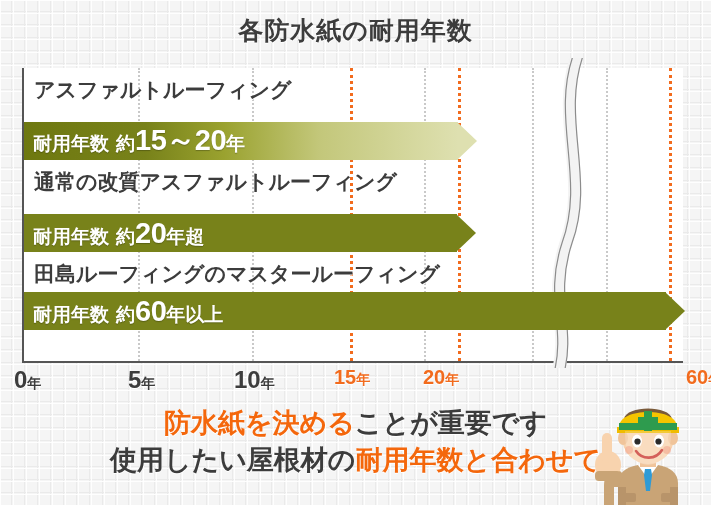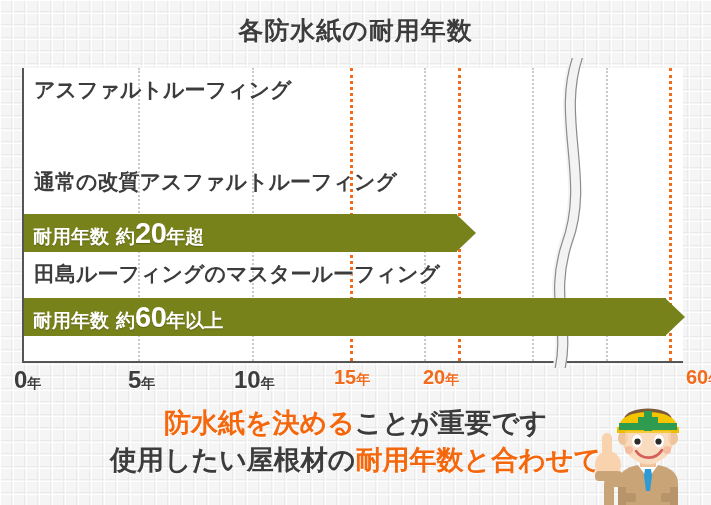--- a/index.html
+++ b/index.html
@@ -127,38 +127,47 @@
       <div class="vgrid accent" style="left:645px"></div>
 
       <svg id="axis-break" viewBox="0 0 60 310" preserveAspectRatio="none">
         <path d="M34,-5 C10,60 46,120 22,185 C4,240 26,270 14,315" fill="none" stroke="#f3f3f3" stroke-width="13"></path>
         <path d="M30,-5 C6,60 42,120 18,185 C0,240 22,270 10,315" fill="none" stroke="#8c8c8c" stroke-width="1.2"></path>
         <path d="M40,-5 C16,60 52,120 28,185 C10,240 32,270 20,315" fill="none" stroke="#8c8c8c" stroke-width="1.2"></path>
       </svg>
 
       <div class="row" style="top:8px;height:90px">
         <div class="row-label">アスファルトルーフィング</div>
+        <div class="bar" style="top:46px;width:453px">
+          <div class="bar-body" style="background:linear-gradient(to right,#6e7810 0%,#78821a 28%,#9aa22f 46%,#c3c77a 68%,#dee0b0 100%);"></div>
+          <svg class="bar-tip" viewBox="0 0 20 38" preserveAspectRatio="none">
+            <polygon points="0,0 20,19 0,38" fill="#dee0b0"></polygon>
+          </svg>
+          <div class="bar-text">
+            <span class="lbl">耐用年数</span><span class="yaku">約</span><span class="num">15～20</span><span class="suf">年</span>
+          </div>
+        </div>
       </div>
 
       <div class="row" style="top:100px;height:90px">
         <div class="row-label">通常の改質アスファルトルーフィング</div>
         <div class="bar" style="top:46px;width:452px">
           <div class="bar-body" style="background:#78821a;"></div>
           <svg class="bar-tip" viewBox="0 0 20 38" preserveAspectRatio="none">
             <polygon points="0,0 20,19 0,38" fill="#78821a"></polygon>
           </svg>
           <div class="bar-text">
             <span class="lbl">耐用年数</span><span class="yaku">約</span><span class="num">20</span><span class="suf">年超</span>
           </div>
         </div>
       </div>
 
       <div class="row" style="top:192px;height:90px">
         <div class="row-label">田島ルーフィングのマスタールーフィング</div>
-        <div class="bar" style="top:38px;width:661px">
+        <div class="bar" style="top:32px;width:661px">
           <div class="bar-body" style="background:#78821a;"></div>
           <svg class="bar-tip" viewBox="0 0 20 38" preserveAspectRatio="none">
             <polygon points="0,0 20,19 0,38" fill="#78821a"></polygon>
           </svg>
           <div class="bar-text">
             <span class="lbl">耐用年数</span><span class="yaku">約</span><span class="num">60</span><span class="suf">年以上</span>
           </div>
         </div>
       </div>
 

